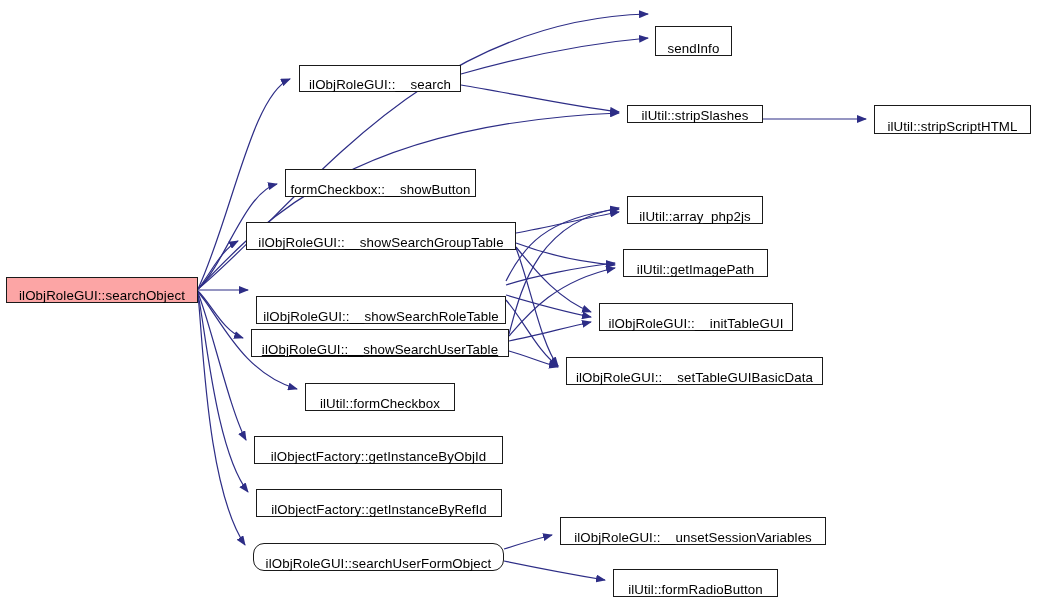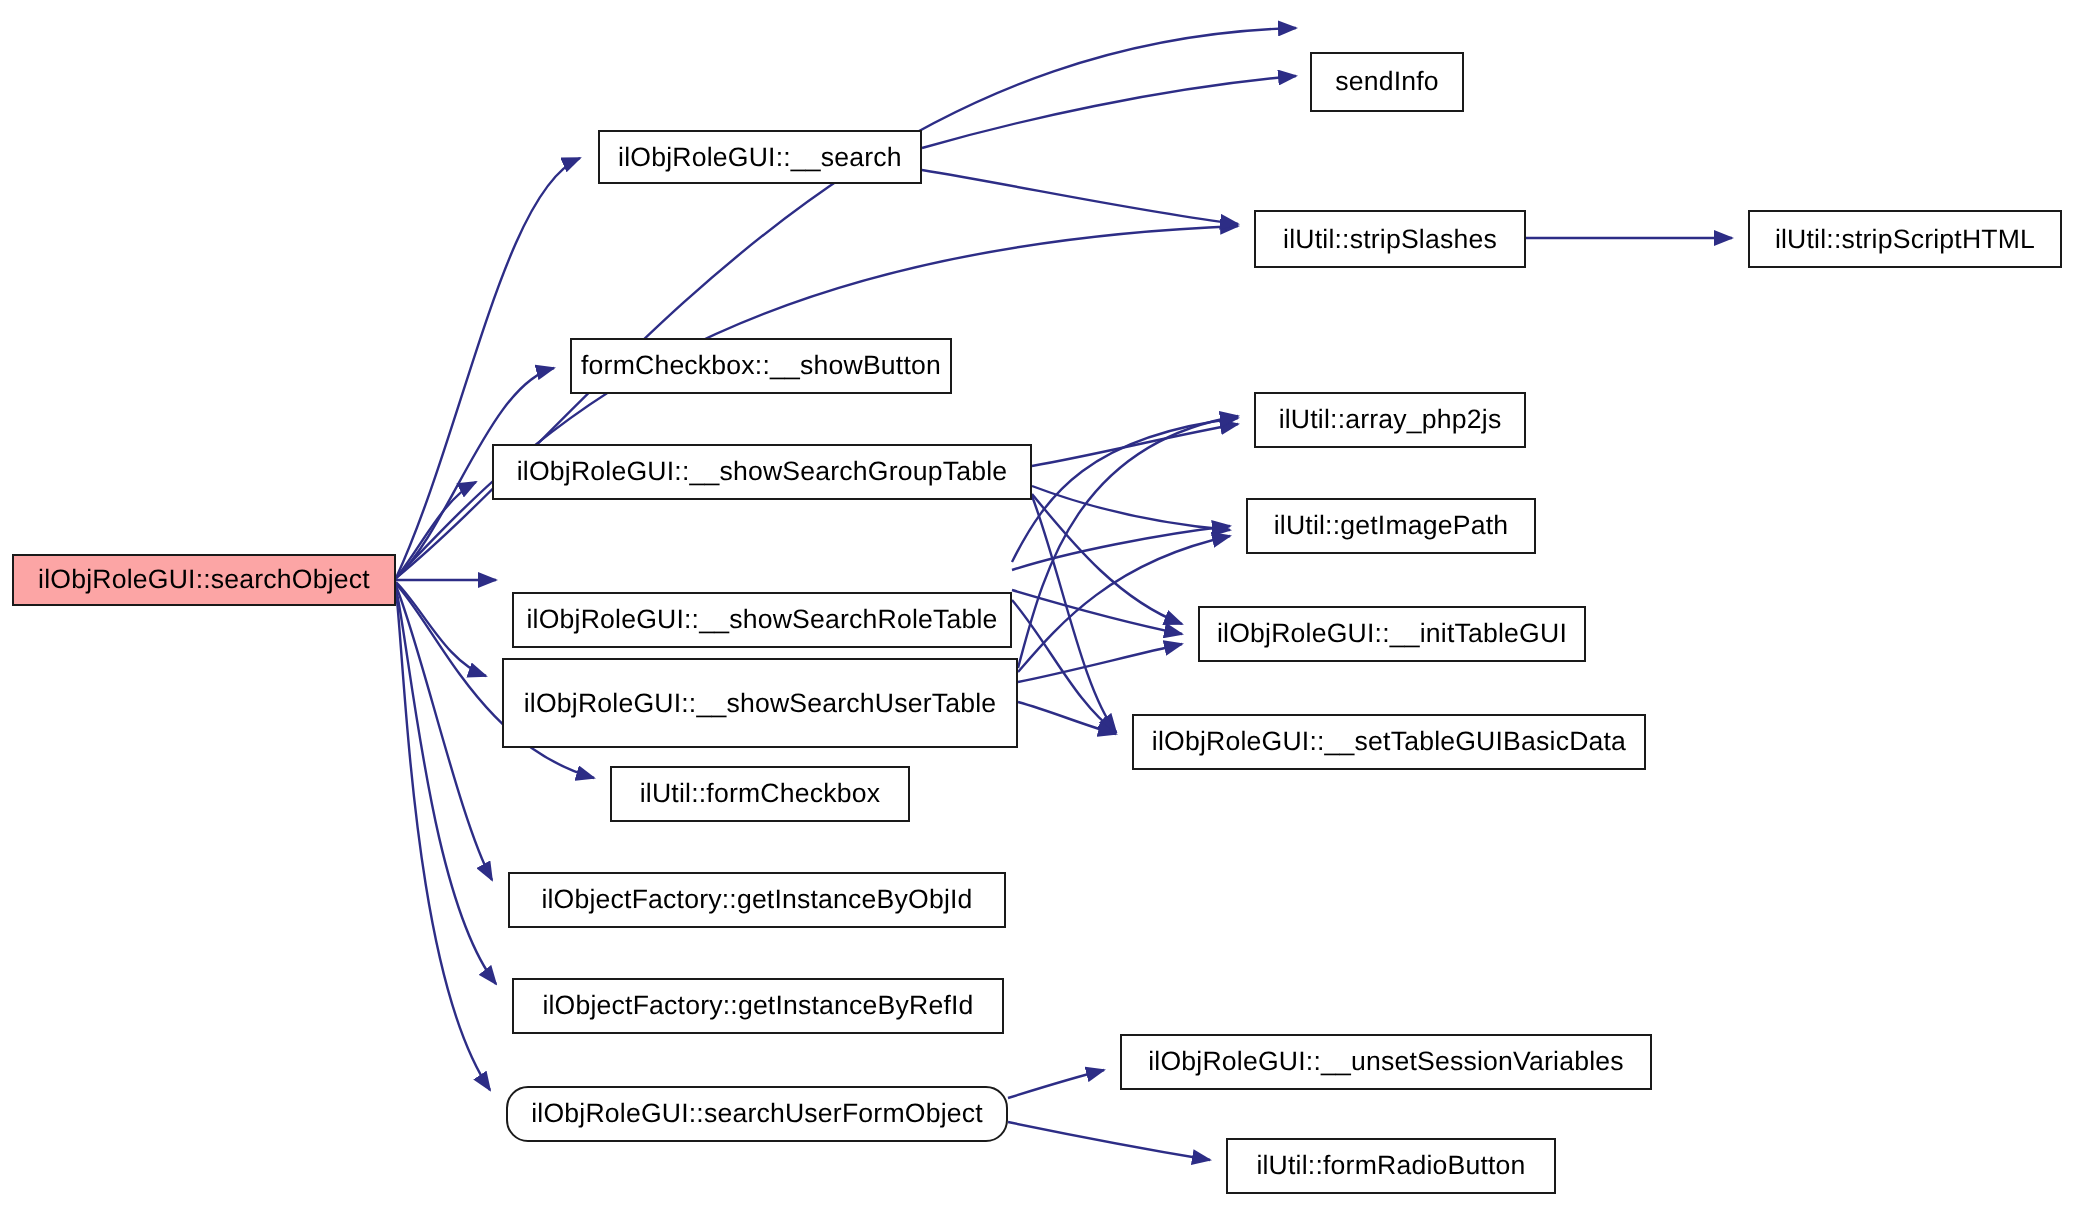--- a/index.html
+++ b/index.html
@@ -24,21 +24,21 @@
   }
   .graph-node {
     position: absolute;
     box-sizing: border-box;
     border: 1px solid #1a1a1a;
     background: #ffffff;
     color: #000000;
     font-size: 13.3px;
     line-height: 1;
     display: flex;
-    align-items: center;
+    align-items: flex-end;
     justify-content: center;
     white-space: nowrap;
     letter-spacing: 0.1px;
     z-index: 5;
   }
   .graph-node.root {
     background: #fca5a5;
   }
   .node-label {
     display: block;
@@ -89,36 +89,36 @@
   <div id="nodes-group">
       <div class="graph-node root" style="left: 6px; top: 277px; width: 192px; height: 26px;">
         <span class="node-label">ilObjRoleGUI::searchObject</span>
       </div>
       <div class="graph-node" style="left: 299px; top: 65px; width: 162px; height: 27px;">
         <span class="node-label">ilObjRoleGUI::__search</span>
       </div>
       <div class="graph-node" style="left: 655px; top: 26px; width: 77px; height: 30px;">
         <span class="node-label">sendInfo</span>
       </div>
-      <div class="graph-node" style="left: 627px; top: 105px; width: 136px; height: 29px;">
+      <div class="graph-node" style="left: 627px; top: 105px; width: 136px; height: 18px;">
         <span class="node-label">ilUtil::stripSlashes</span>
       </div>
       <div class="graph-node" style="left: 874px; top: 105px; width: 157px; height: 29px;">
         <span class="node-label">ilUtil::stripScriptHTML</span>
       </div>
       <div class="graph-node" style="left: 285px; top: 169px; width: 191px; height: 28px;">
         <span class="node-label">formCheckbox::__showButton</span>
       </div>
       <div class="graph-node" style="left: 246px; top: 222px; width: 270px; height: 28px;">
         <span class="node-label">ilObjRoleGUI::__showSearchGroupTable</span>
       </div>
       <div class="graph-node" style="left: 256px; top: 276px; width: 250px; height: 28px; margin-top: 20px;">
         <span class="node-label">ilObjRoleGUI::__showSearchRoleTable</span>
       </div>
-      <div class="graph-node" style="left: 251px; top: 329px; width: 258px; height: 45px;">
+      <div class="graph-node" style="left: 251px; top: 329px; width: 258px; height: 28px; text-decoration: underline;">
         <span class="node-label">ilObjRoleGUI::__showSearchUserTable</span>
       </div>
       <div class="graph-node" style="left: 305px; top: 383px; width: 150px; height: 28px;">
         <span class="node-label">ilUtil::formCheckbox</span>
       </div>
       <div class="graph-node" style="left: 254px; top: 436px; width: 249px; height: 28px;">
         <span class="node-label">ilObjectFactory::getInstanceByObjId</span>
       </div>
       <div class="graph-node" style="left: 256px; top: 489px; width: 246px; height: 28px;">
         <span class="node-label">ilObjectFactory::getInstanceByRefId</span>

